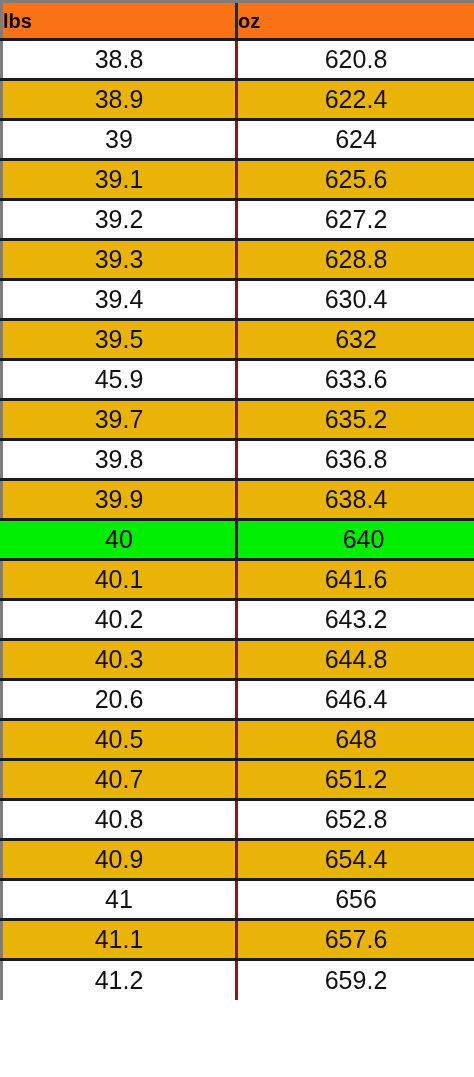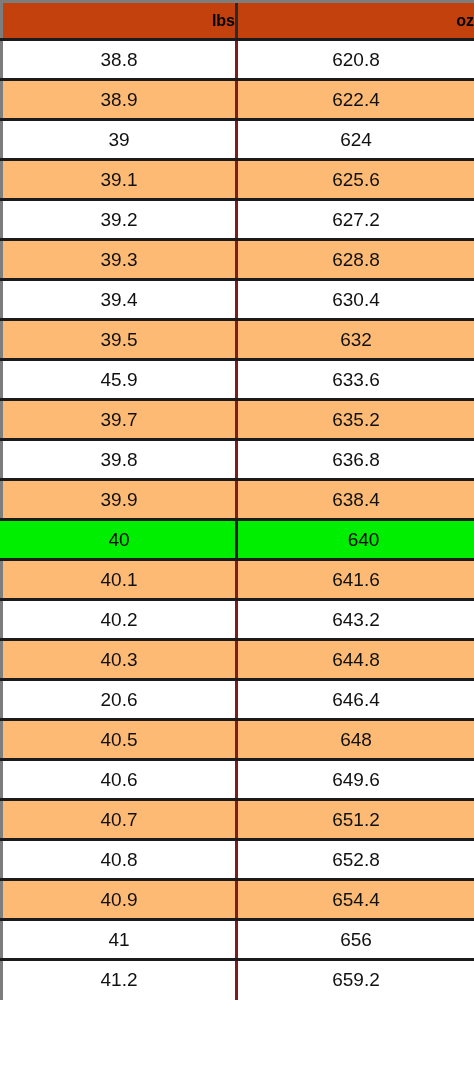--- a/index.html
+++ b/index.html
@@ -28,26 +28,26 @@
 
   
   thead tr.header-row {
     background: #d0d0d0;
   }
   thead th {
     height: 38px;
     line-height: 34px;
     padding: 0;
     margin: 0;
-    text-align: right;
+    text-align: left;
     vertical-align: middle;
-    font-size: 16px;
+    font-size: 20px;
     font-weight: bold;
     color: #000000;
-    background: #c2410c;
+    background: #f97316;
     border-top: 3px solid #7d7d7d;
     border-bottom: 3px solid #1b1b1b;
     border-left: 3px solid #7d7d7d;
     border-right: 0;
     box-sizing: border-box;
   }
   thead th.cell-right {
     border-right: 3px solid #7d7d7d;
     border-left: 3px solid #2b2b2b;
   }
@@ -55,36 +55,36 @@
   
   tbody tr {
     height: 40px;
   }
   tbody td {
     height: 40px;
     padding: 0;
     margin: 0;
     text-align: center;
     vertical-align: middle;
-    font-size: 19px;
+    font-size: 25px;
     font-weight: normal;
     color: #111111;
     border-bottom: 3px solid #1b1b1b;
     border-left: 3px solid #7d7d7d;
     border-right: 0;
     box-sizing: border-box;
     white-space: nowrap;
   }
   tbody td.cell-right {
     border-right: 3px solid #7d7d7d;
     border-left: 3px solid #7f1d1d;
   }
 
   tbody tr.row-odd  td { background: #ffffff; }
-  tbody tr.row-even td { background: #fdba74; }
+  tbody tr.row-even td { background: #eab308; }
 
   
   tbody tr.row-highlight td {
     background: #00ee00;
     border-left-color: #00ee00;
     border-bottom-color: #1b1b1b;
     color: #000000;
   }
   tbody tr.row-highlight td.cell-right {
     border-right-color: #00ee00;
@@ -180,38 +180,38 @@
         <td class="cell-right">644.8</td>
       </tr>
       <tr class="row-odd">
         <td class="cell-left">20.6</td>
         <td class="cell-right">646.4</td>
       </tr>
       <tr class="row-even">
         <td class="cell-left">40.5</td>
         <td class="cell-right">648</td>
       </tr>
-      <tr class="row-odd">
-        <td class="cell-left">40.6</td>
-        <td class="cell-right">649.6</td>
-      </tr>
       <tr class="row-even">
         <td class="cell-left">40.7</td>
         <td class="cell-right">651.2</td>
       </tr>
       <tr class="row-odd">
         <td class="cell-left">40.8</td>
         <td class="cell-right">652.8</td>
       </tr>
       <tr class="row-even">
         <td class="cell-left">40.9</td>
         <td class="cell-right">654.4</td>
       </tr>
       <tr class="row-odd">
         <td class="cell-left">41</td>
         <td class="cell-right">656</td>
+      </tr>
+      <tr class="row-even">
+        <td class="cell-left">41.1</td>
+        <td class="cell-right">657.6</td>
       </tr>
       <tr class="row-odd row-last">
         <td class="cell-left">41.2</td>
         <td class="cell-right">659.2</td>
       </tr>
     </tbody>
 </table>
 
 </body></html>

